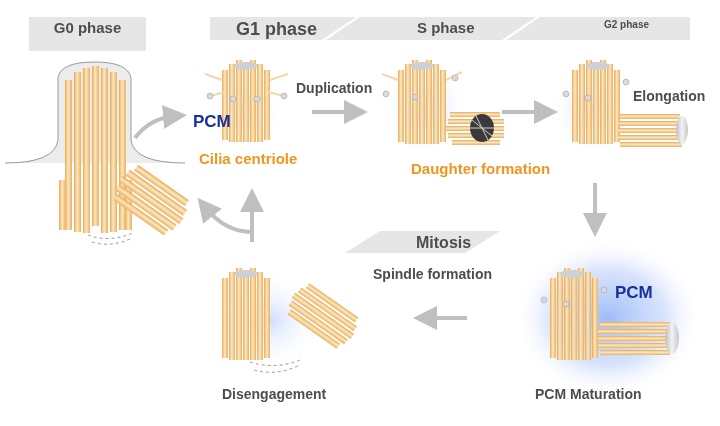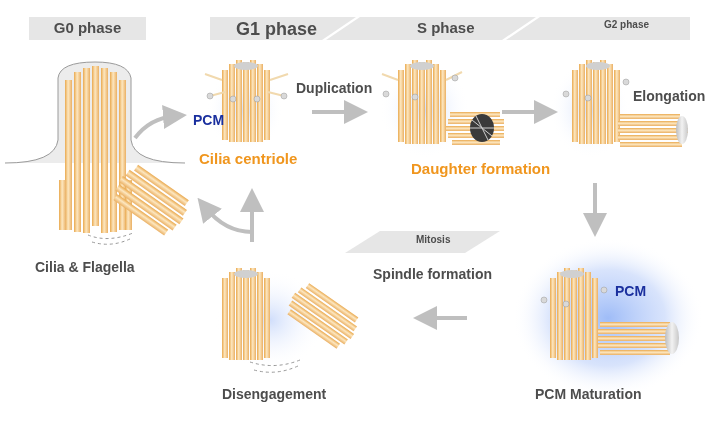--- a/index.html
+++ b/index.html
@@ -3,41 +3,41 @@
 <meta charset="utf-8">
 <style>
   html, body { margin:0; padding:0; background:#ffffff; }
   body { width:720px; height:426px; position:relative; overflow:hidden;
          font-family:"Liberation Sans", sans-serif; }
   .phase-bar { position:absolute; background:#e6e6e6; color:#4d4d4d; font-weight:bold;
                font-size:15px; line-height:22px; text-align:center; }
   .lbl { position:absolute; font-weight:bold; white-space:nowrap; }
   .dark { color:#4d4d4d; font-size:14px; }
   .orange { color:#f0961e; font-size:15px; }
-  .blue { color:#1a2f9e; font-size:14px; }
+  .blue { color:#1a2f9e; font-size:17px; }
   svg.overlay { position:absolute; left:0; top:0; }
 </style>
 </head>
 <body>
 
-<div class="phase-bar" style="left:29px; top:17px; width:117px; height:23px;">
+<div class="phase-bar" style="left:29px; top:17px; width:117px; height:34px;">
   <span>G0 phase</span>
 </div>
 
 <svg class="overlay" width="720" height="426">
   <polygon points="210,17 356,17 322,40 210,40" fill="#e6e6e6"></polygon>
   <polygon points="360,17 536,17 502,40 326,40" fill="#e6e6e6"></polygon>
   <polygon points="540,17 690,17 690,40 506,40" fill="#e6e6e6"></polygon>
   <polygon points="380,231 500,231 465,253 345,253" fill="#e6e6e6"></polygon>
 </svg>
 
 <div class="lbl" style="left:236px; top:19px; font-size:18px; color:#4d4d4d;">G1 phase</div>
 <div class="lbl" style="left:417px; top:19px; font-size:15px; color:#4d4d4d;">S phase</div>
 <div class="lbl" style="left:604px; top:19px; font-size:10px; color:#4d4d4d;">G2 phase</div>
-<div class="lbl" style="left:416px; top:234px; font-size:10px; color:#4d4d4d;">Mitosis</div>
+<div class="lbl" style="left:416px; top:234px; font-size:16px; color:#4d4d4d;">Mitosis</div>
 
 <svg class="overlay" width="720" height="426">
   <defs>
     <linearGradient id="rod" x1="0" x2="1" y1="0" y2="0">
       <stop offset="0" stop-color="#e9a94f"></stop>
       <stop offset="0.45" stop-color="#fde7c0"></stop>
       <stop offset="1" stop-color="#eab064"></stop>
     </linearGradient>
     <linearGradient id="rodH" x1="0" x2="0" y1="0" y2="1">
       <stop offset="0" stop-color="#e9a94f"></stop>
@@ -223,19 +223,18 @@
   </g>
 </svg>
 
 <div class="lbl blue" style="left:193px; top:112px;">PCM</div>
 <div class="lbl orange" style="left:199px; top:150px;">Cilia centriole</div>
 <div class="lbl dark" style="left:296px; top:80px;">Duplication</div>
 <div class="lbl orange" style="left:411px; top:160px;">Daughter formation</div>
 <div class="lbl dark" style="left:633px; top:88px;">Elongation</div>
 
 <div class="lbl dark" style="left:35px; top:259px; text-align:center; line-height:17px;">
-  <div>Cilia &amp; Flagella</div>
 </div>
 
 <div class="lbl dark" style="left:373px; top:266px;">Spindle formation</div>
 <div class="lbl blue" style="left:615px; top:283px;">PCM</div>
 <div class="lbl dark" style="left:535px; top:386px;">PCM Maturation</div>
 <div class="lbl dark" style="left:222px; top:386px;">Disengagement</div>
 
 </body></html>

